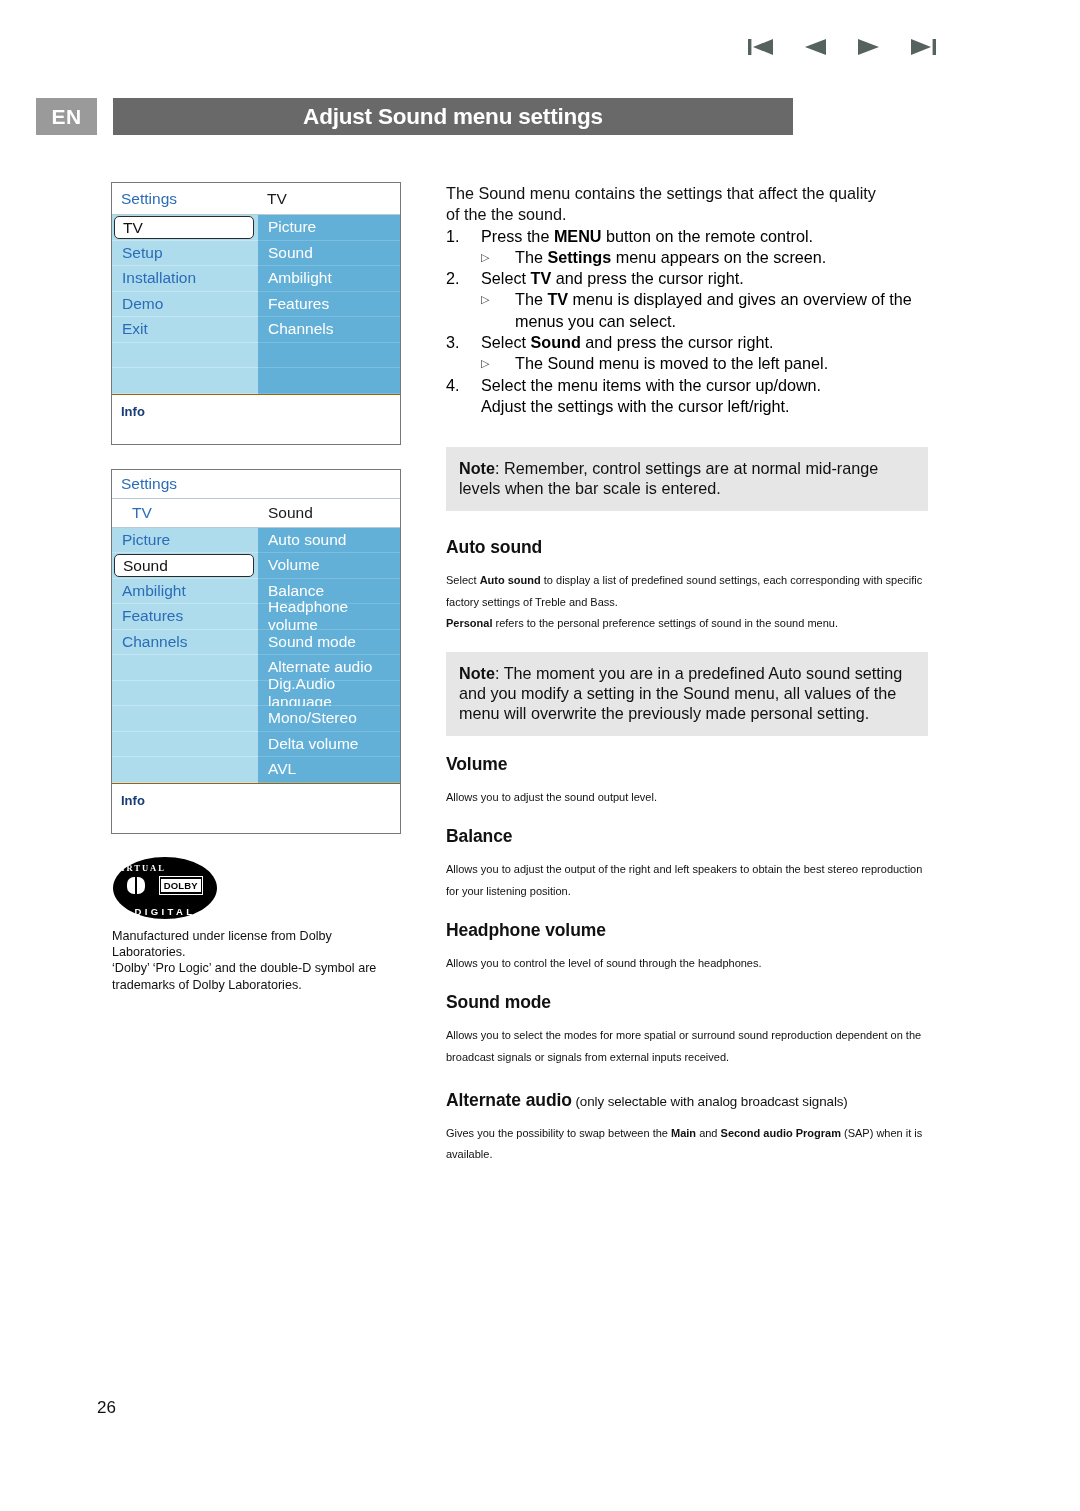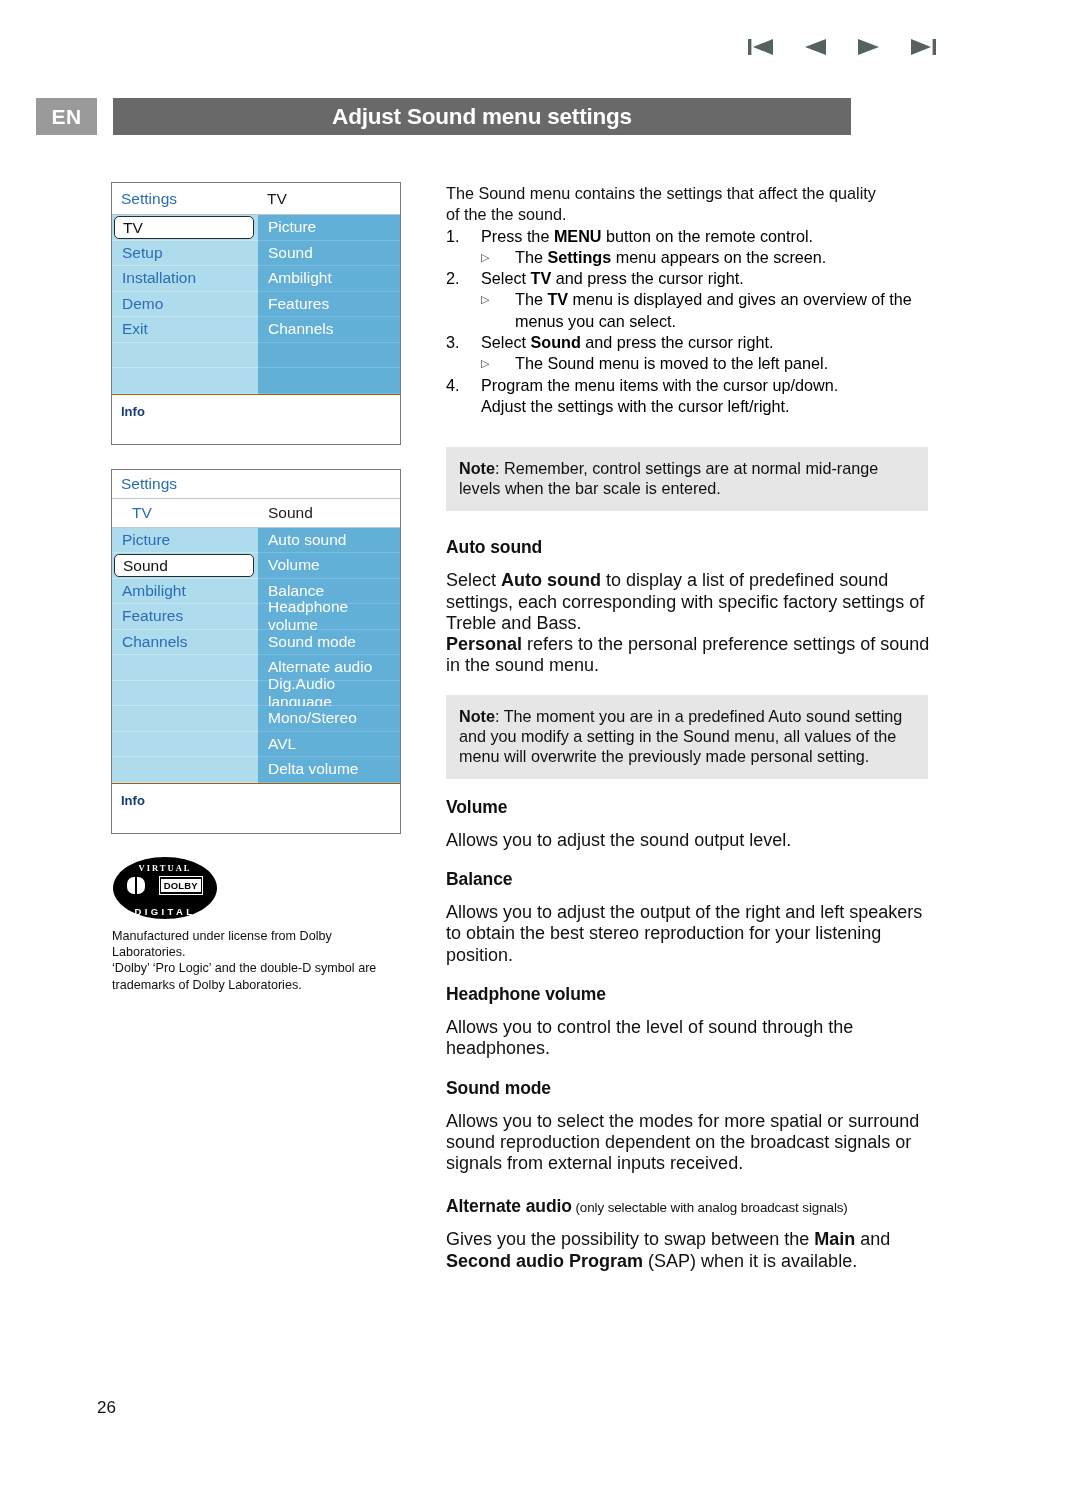--- a/index.html
+++ b/index.html
@@ -9,21 +9,21 @@
     color:#000;position:relative;overflow:hidden;
   }
 
   
   .navbar{position:absolute;left:0;top:36px;width:1080px;height:40px;}
   .nav-icons{position:absolute;right:143px;top:0;display:flex;gap:26px;align-items:center;}
   .nav-icons svg{display:block;}
   .lang-box{position:absolute;left:36px;top:98px;width:61px;height:37px;background:#9a9a9a;
     color:#fff;font-size:21px;font-weight:bold;display:flex;align-items:center;justify-content:center;
     letter-spacing:.5px;}
-  .title-bar{position:absolute;left:113px;top:98px;width:738px;height:37px;background:#696969;}
+  .title-bar{position:absolute;left:113px;top:98px;width:680px;height:37px;background:#696969;}
   .title-bar .t{color:#fff;font-size:22.5px;font-weight:bold;text-align:center;line-height:37px;
     letter-spacing:-0.2px;}
 
   
   .left-col{position:absolute;left:111px;top:182px;width:290px;}
 
   .tvmenu{border:1.5px solid #787878;background:#fff;box-sizing:border-box;width:290px;}
   .tvmenu .mhead{height:31px;display:flex;align-items:center;}
   .tvmenu .mhead .lft{width:146px;padding-left:9px;box-sizing:border-box;color:#2b6cb8;font-size:15.5px;}
   .tvmenu .mhead .rgt{flex:1;padding-left:9px;box-sizing:border-box;color:#1a1a1a;font-size:15.5px;}
@@ -46,21 +46,21 @@
   .pill{position:absolute;left:2px;top:1px;width:140px;height:23px;background:#fff;
      border:1.6px solid #2b2b2b;border-radius:5px;box-sizing:border-box;display:flex;align-items:center;
      padding-left:8px;color:#101010;font-size:15.5px;z-index:3;}
 
   .infobar{height:50px;background:#fff;display:flex;align-items:flex-start;padding:9px 0 0 9px;
      box-sizing:border-box;color:#173b74;font-size:13px;font-weight:bold;border-top:1px solid #a16207;}
 
   
   .dolby-wrap{position:absolute;left:113px;top:857px;}
   .dolby{width:104px;height:62px;border-radius:50%/50%;background:#000;position:relative;}
-  .dolby .virtual{position:absolute;top:6px;left:0;width:104px;text-align:center;color:#fff;
+  .dolby .virtual{position:absolute;top:6px;left:0;width:104px;text-align:left;color:#fff;
      font-size:8.5px;font-weight:bold;letter-spacing:2.0px;font-family:"Liberation Serif",serif;}
   .dolby .mid{position:absolute;top:19px;left:0;width:104px;display:flex;justify-content:center;
      align-items:center;gap:14px;}
   .dolby .dd{display:flex;gap:1.5px;}
   .dolby .dd i{display:block;width:8px;height:17px;background:#fff;}
   .dolby .dd i:first-child{border-radius:7px 0 0 7px;}
   .dolby .dd i:last-child{border-radius:0 7px 7px 0;}
   .dolby .ddbox{border:1.5px solid #fff;padding:0 1px;height:17px;display:flex;align-items:center;}
   .dolby .dlabel{background:#fff;color:#000;font-size:9.5px;font-weight:bold;padding:1px 3px;
      letter-spacing:.2px;}
@@ -78,21 +78,21 @@
   ol.steps{list-style:none;margin:0;padding:0;font-size:16.2px;line-height:21.3px;}
   ol.steps > li{position:relative;padding-left:35px;}
   ol.steps > li .num{position:absolute;left:0;top:0;width:28px;text-align:left;}
   .sub{position:relative;padding-left:34px;}
   .sub .tri{position:absolute;left:0;top:0;font-size:11px;color:#333;}
   .cont{padding-left:34px;}
 
   .note{background:#e6e6e6;padding:11px 13px 13px 13px;font-size:16.2px;line-height:20px;color:#111;
      box-sizing:border-box;width:482px;}
   h2.sec{font-size:17.5px;font-weight:bold;margin:0;color:#111;letter-spacing:-0.1px;}
-  .body{font-size:18px;line-height:21.3px;color:#111;margin:0;}
+  .body{font-size:11px;line-height:21.3px;color:#111;margin:0;}
   b{font-weight:bold;}
   .small{font-size:13.4px;}.sp12{height:12px;}
   .sp18{height:18px;}.sp22{height:22px;}.sp26{height:26px;}.sp30{height:30px;}
 
   .pageno{position:absolute;left:97px;top:1398px;font-size:17px;color:#111;}
 </style>
 </head>
 <body>
 
 <div class="navbar">
@@ -212,25 +212,25 @@
       <div class="row">
         <div class="cell-l plain"></div>
         <div class="cell-r">Dig.Audio language</div>
       </div>
       <div class="row">
         <div class="cell-l plain"></div>
         <div class="cell-r">Mono/Stereo</div>
       </div>
       <div class="row">
         <div class="cell-l plain"></div>
+        <div class="cell-r">Delta volume</div>
+      </div>
+      <div class="row">
+        <div class="cell-l plain"></div>
         <div class="cell-r">AVL</div>
-      </div>
-      <div class="row">
-        <div class="cell-l plain"></div>
-        <div class="cell-r">Delta volume</div>
       </div>
     </div>
     <div class="infobar">Info</div>
   </div>
 </div>
 
 <div class="dolby-wrap">
   <div class="dolby">
     <div class="virtual">VIRTUAL</div>
     <div class="mid">
@@ -280,21 +280,21 @@
     <li>
       <span class="num">3.</span>
       <span>Select </span><b>Sound</b><span> and press the cursor right.</span>
       <div class="sub">
         <span class="tri">▷</span>
         <span>The Sound menu is moved to the left panel.</span>
       </div>
     </li>
     <li>
       <span class="num">4.</span>
-      <span>Program the menu items with the cursor up/down.</span>
+      <span>Select the menu items with the cursor up/down.</span>
       <div>Adjust the settings with the cursor left/right.</div>
     </li>
   </ol>
 
   <div class="sp30"></div>
 
   <div class="note">
     <b>Note</b><span>: Remember, control settings are at normal mid-range levels when the bar scale is entered.</span>
   </div>
 

